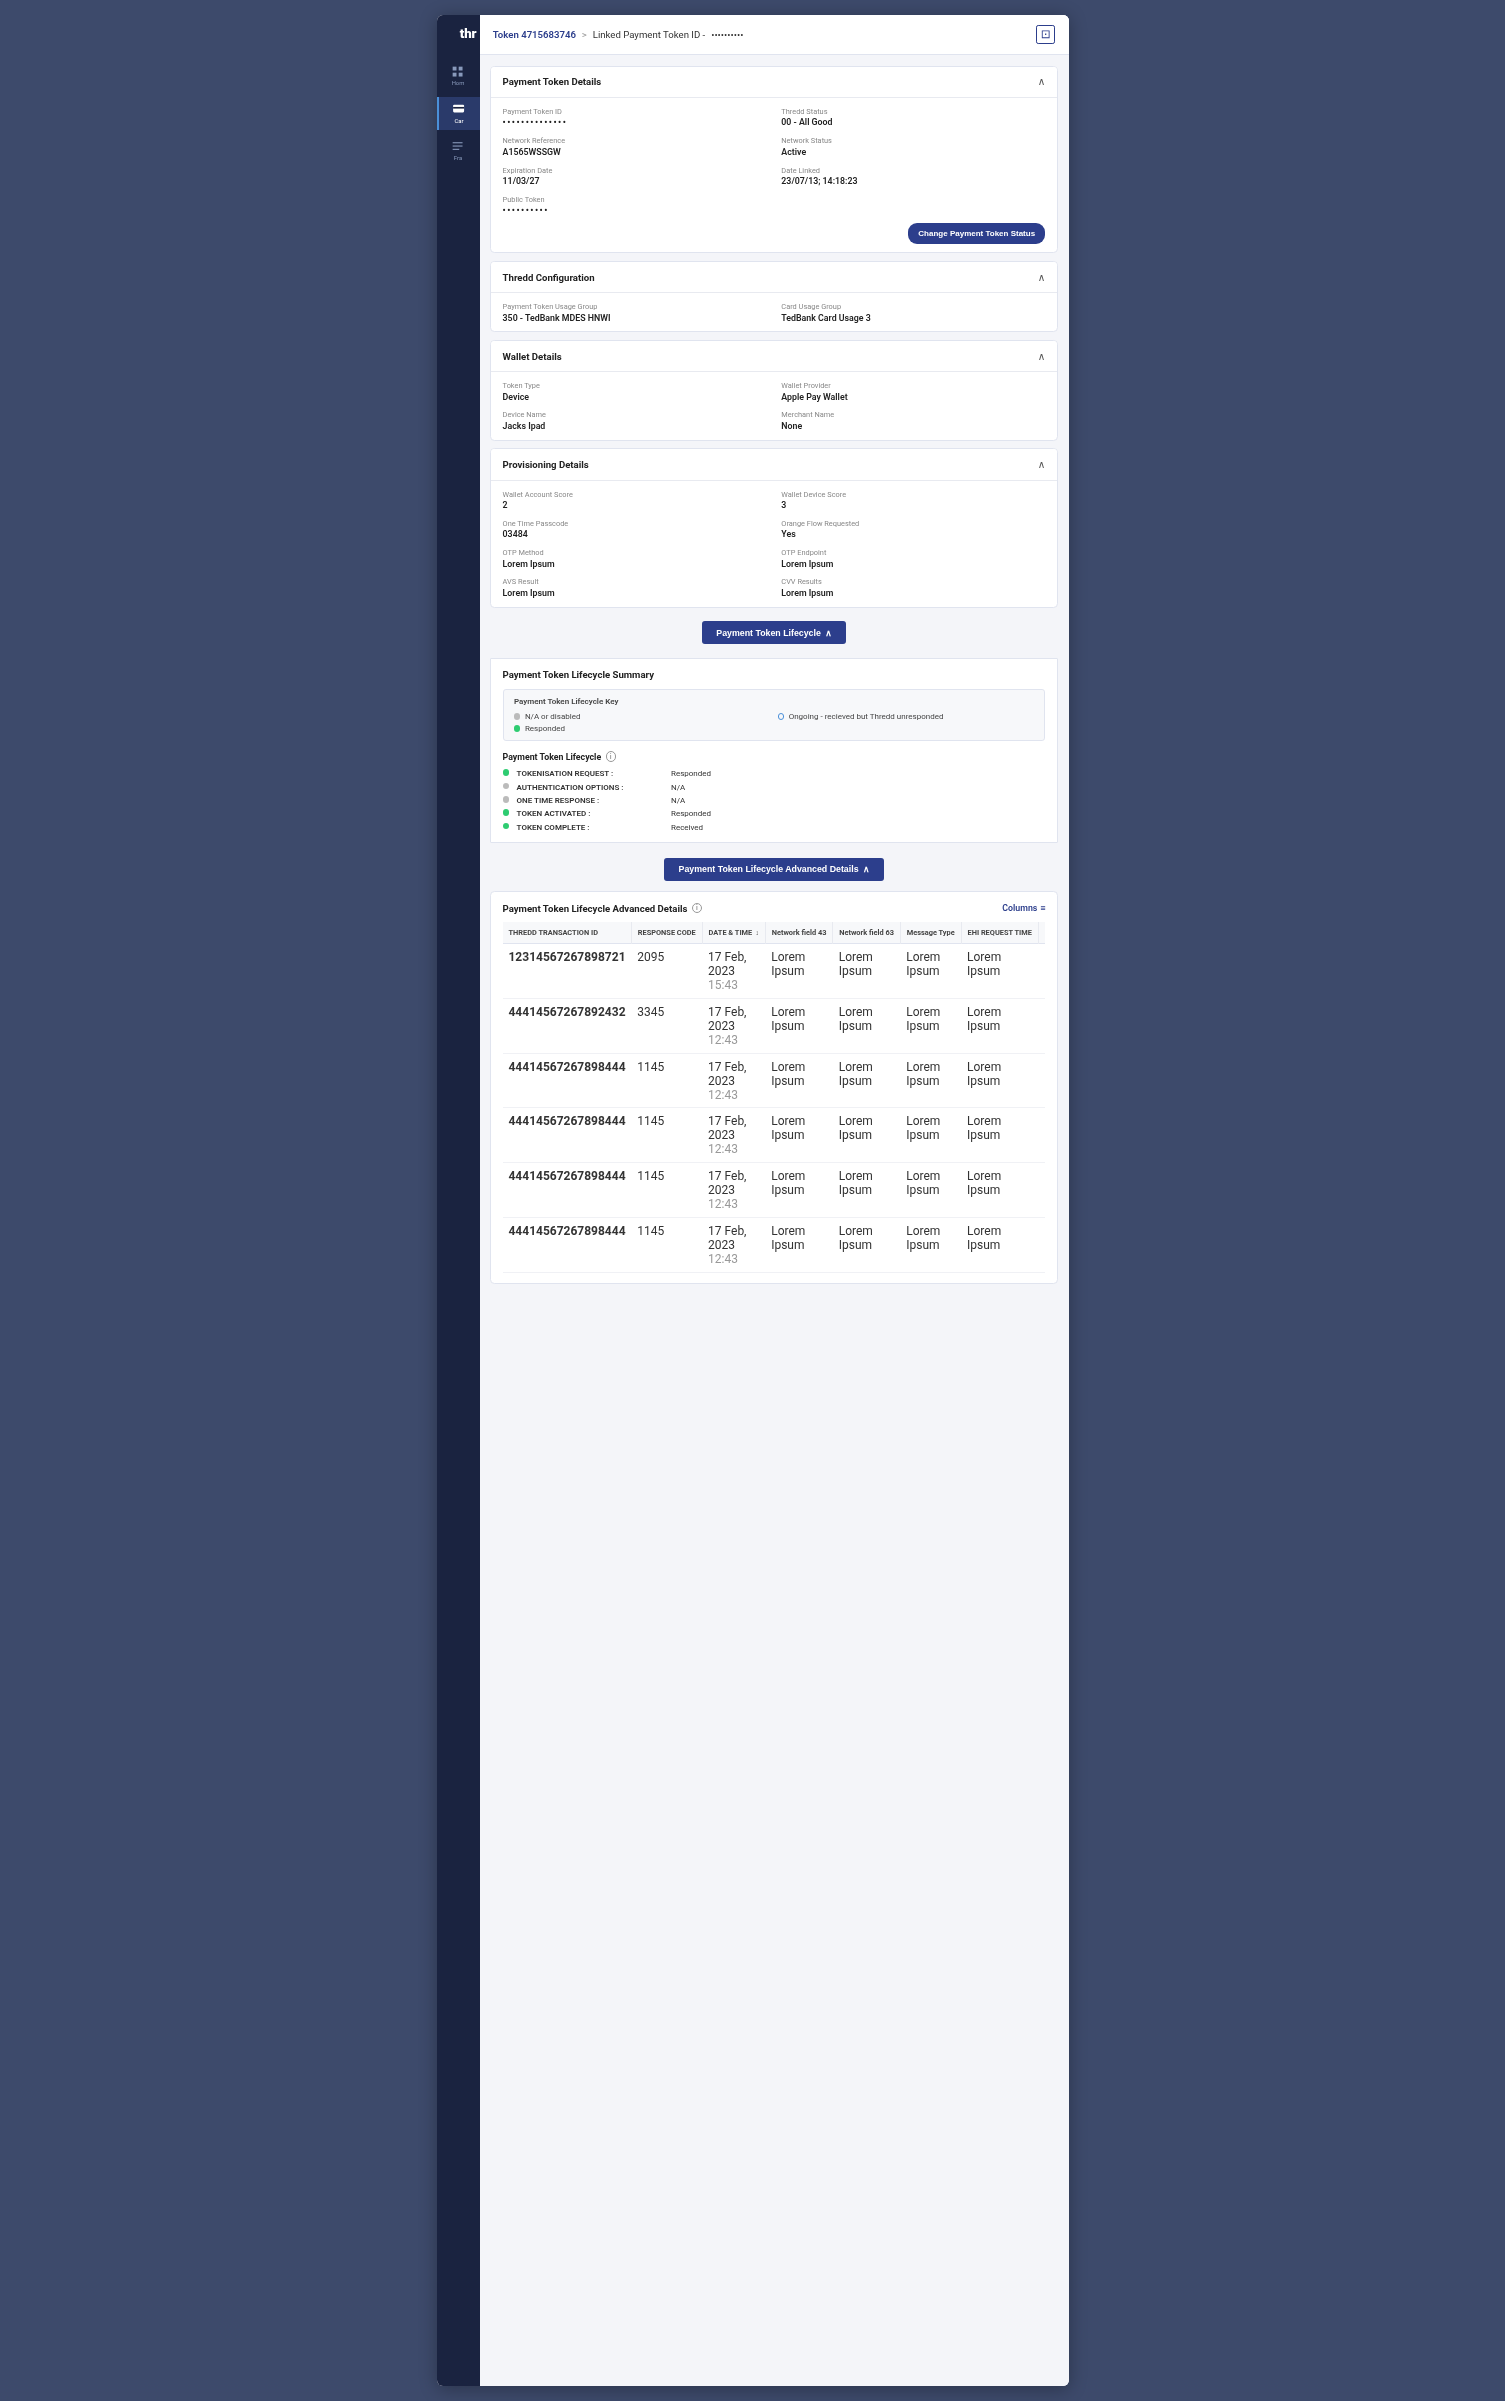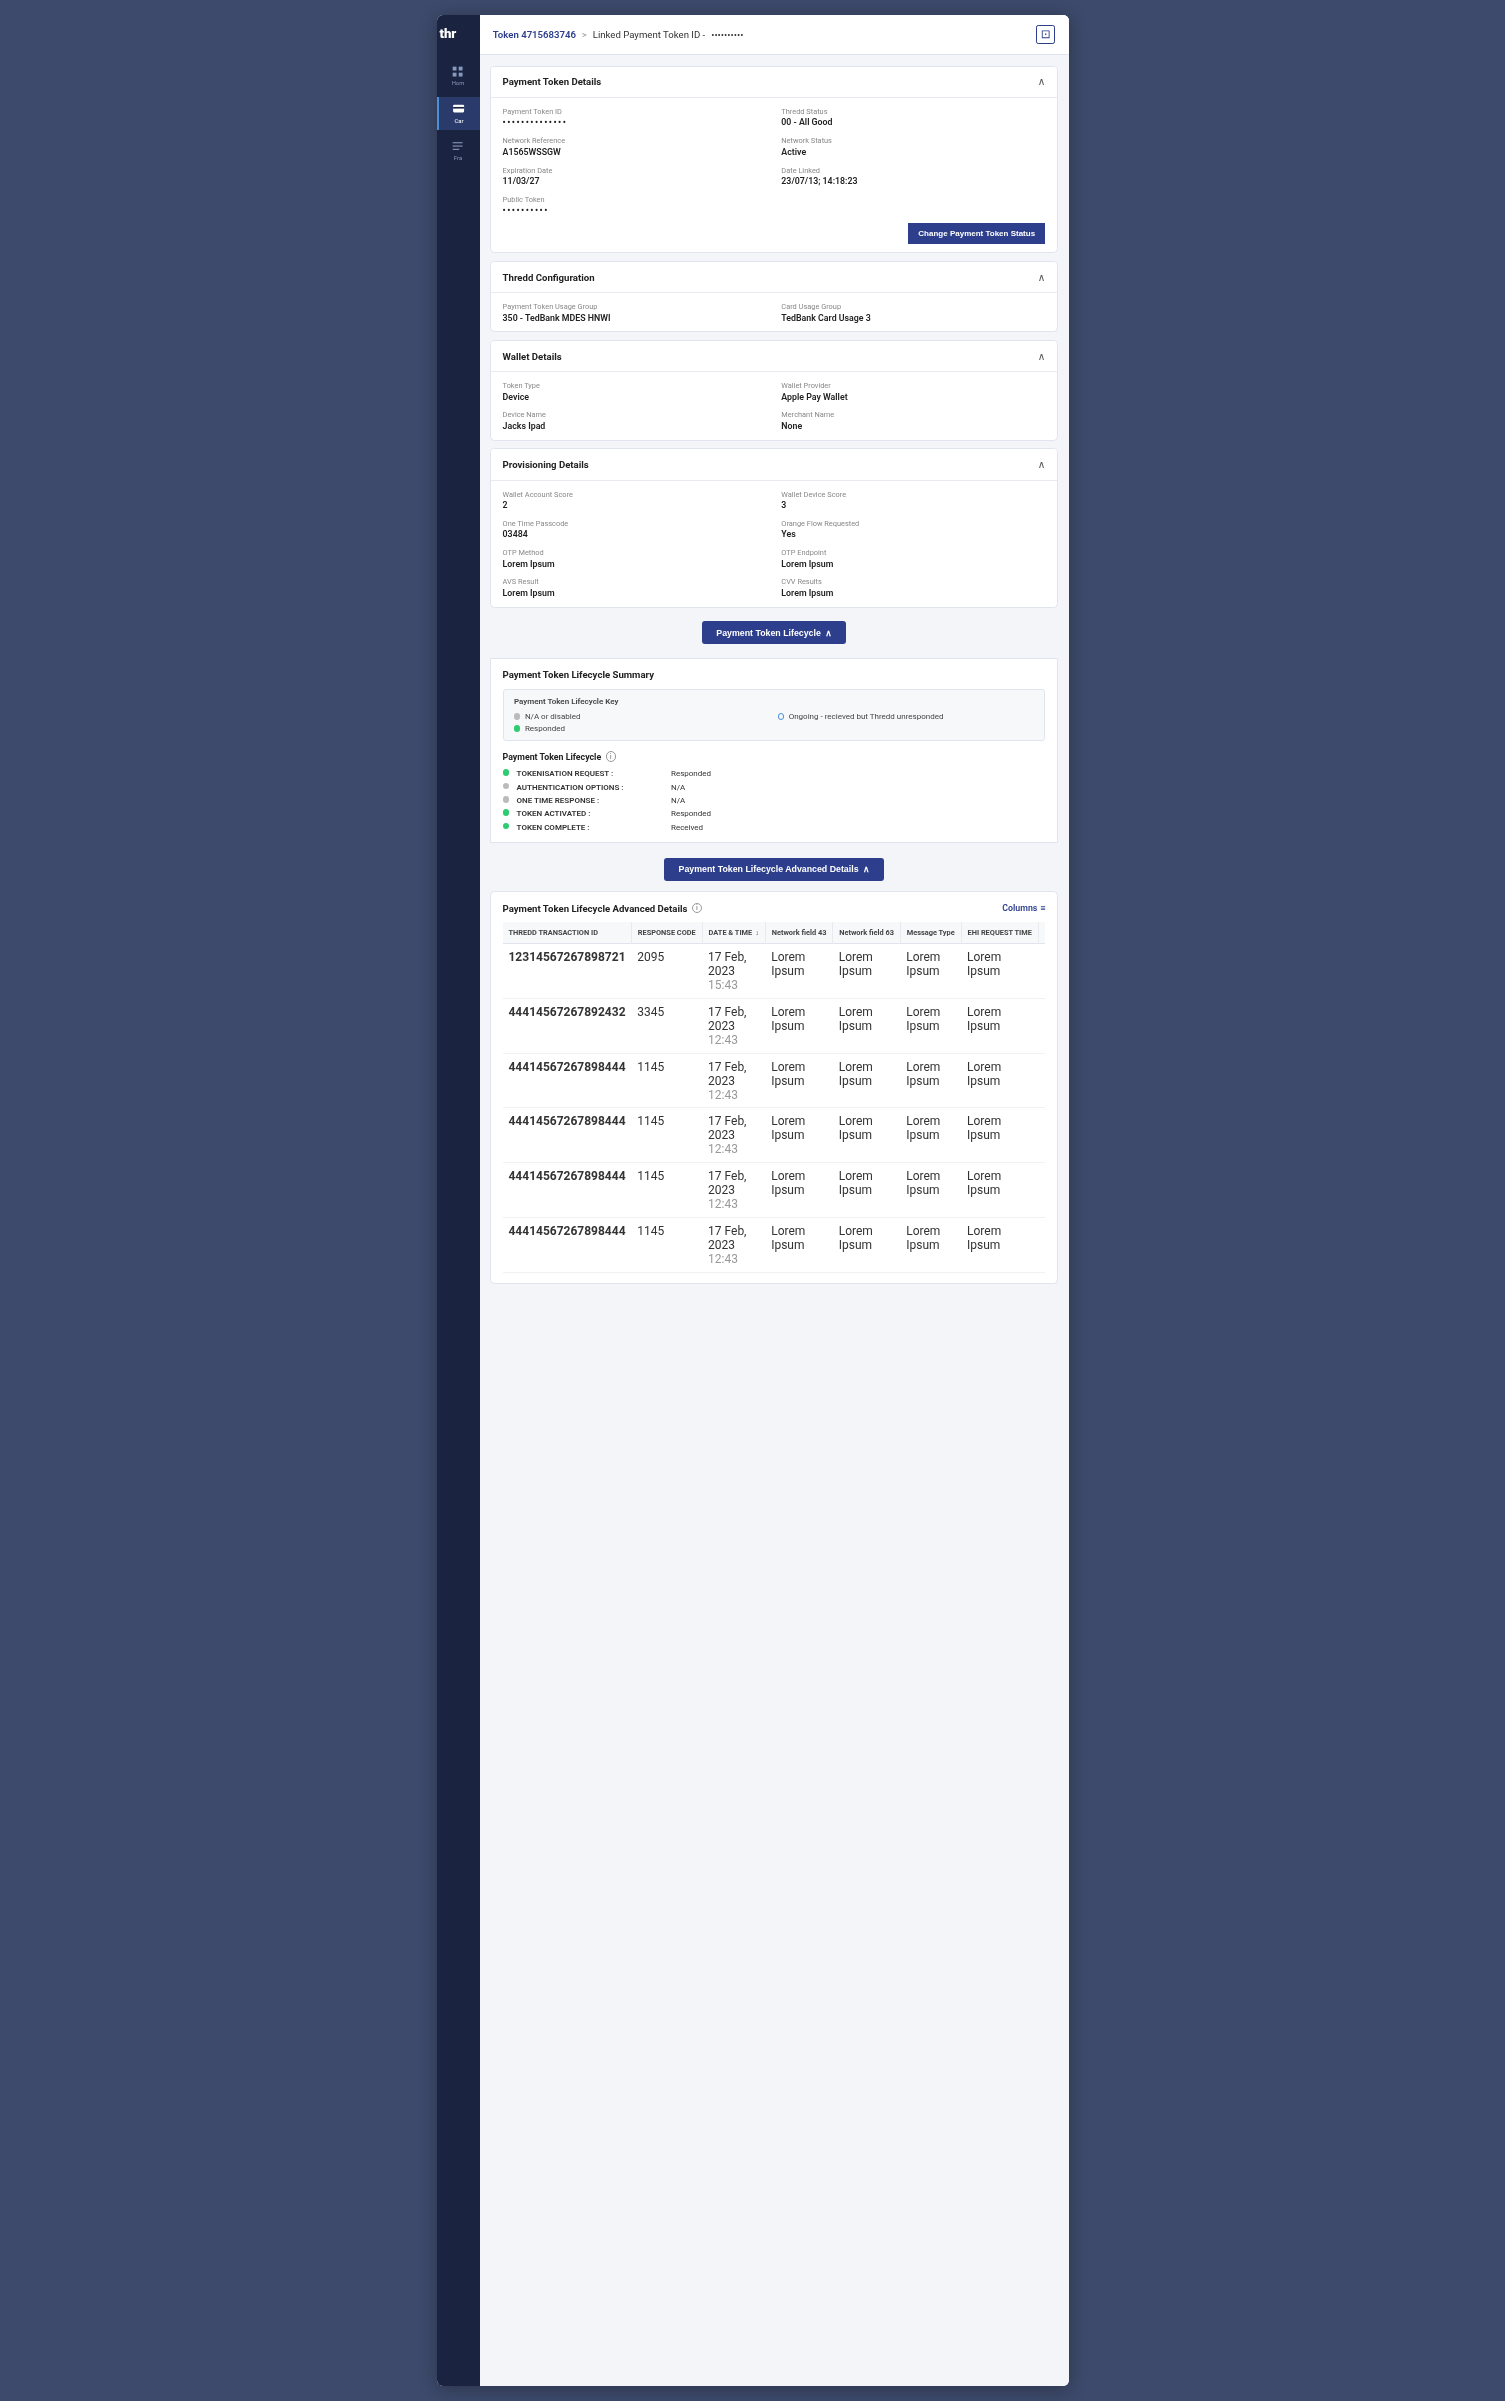--- a/index.html
+++ b/index.html
@@ -18,21 +18,21 @@
       background: #fff;
       border-radius: 5.9px;
       overflow: hidden;
       box-shadow: 0 2.9px 17.6px rgba(0,0,0,0.3);
     }
     .sidebar {
       width: 43px;
       background: #1a2340;
       display: flex;
       flex-direction: column;
-      align-items: flex-start;
+      align-items: flex-end;
       padding: 8.8px 0;
       gap: 4.4px;
       flex-shrink: 0;
     }
     .sidebar-logo {
       color: #fff;
       font-size: 13.2px;
       font-weight: 900;
       margin-bottom: 10.3px;
       padding: 2.9px;
@@ -155,21 +155,21 @@
     .btn-change {
       display: flex;
       justify-content: flex-end;
       margin-top: 7.4px;
     }
     .btn-primary {
       background: #2c3e8c;
       color: #fff;
       border: none;
       padding: 5.9px 10.3px;
-      border-radius: 0;
+      border-radius: 9px;
       font-size: 8px;
       font-weight: 600;
       cursor: pointer;
     }
     .lifecycle-btn-wrap {
       display: flex;
       justify-content: center;
       padding: 5.9px 0;
     }
     .btn-lifecycle {

